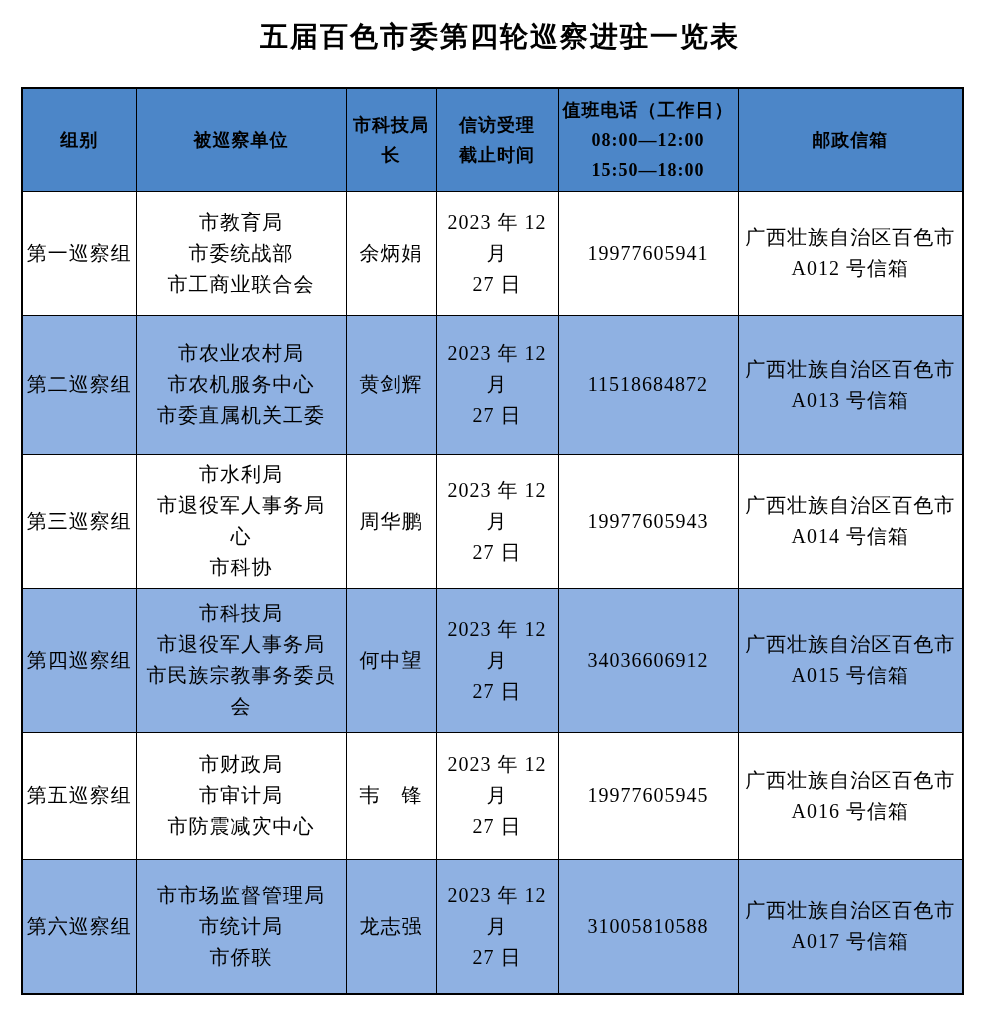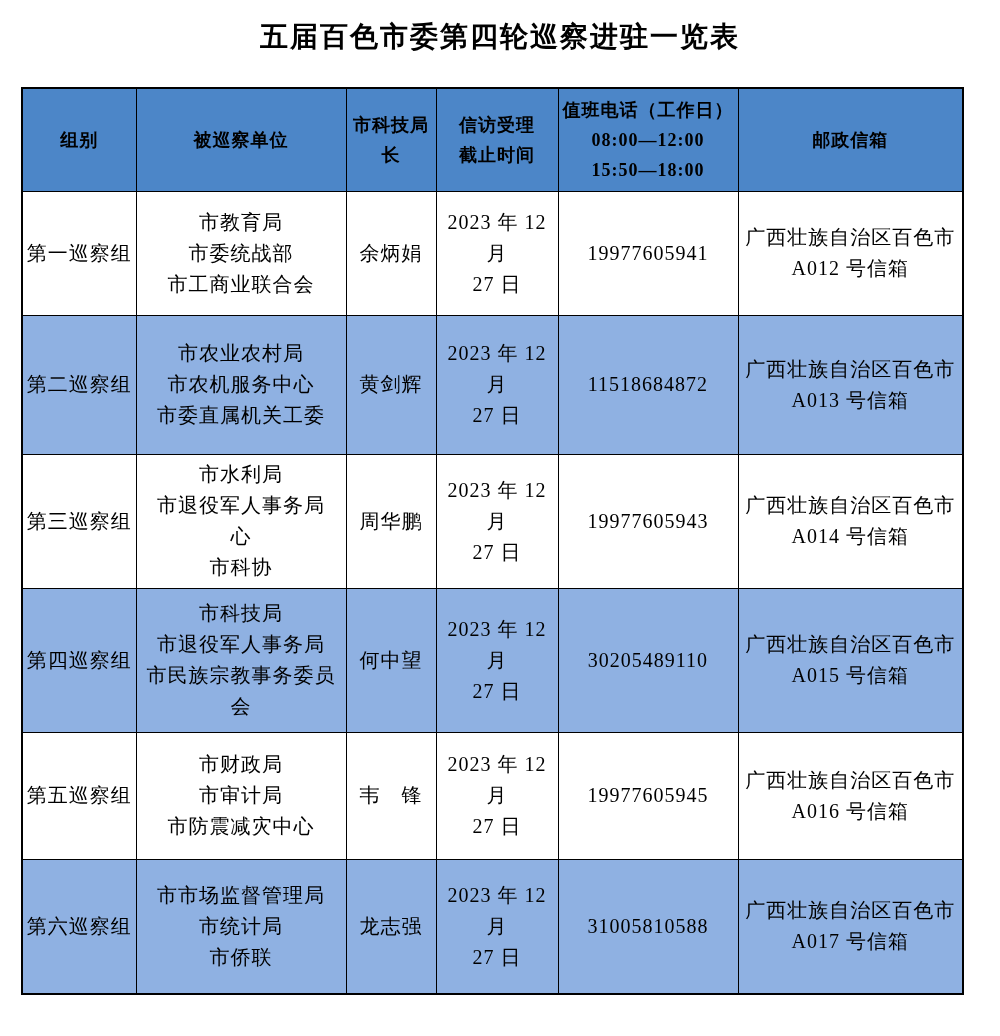--- a/index.html
+++ b/index.html
@@ -144,21 +144,21 @@
       </tr>
       <tr>
         <td>第四巡察组</td>
         <td>市科技局
 市退役军人事务局
 市民族宗教事务委员
 会</td>
         <td>何中望</td>
         <td>2023 年 12 月
 27 日</td>
-        <td>30205489110</td>
+        <td>34036606912</td>
         <td>广西壮族自治区百色市
 A015 号信箱</td>
       </tr>
       <tr>
         <td>第五巡察组</td>
         <td>市财政局
 市审计局
 市防震减灾中心</td>
         <td>韦　锋</td>
         <td>2023 年 12 月

